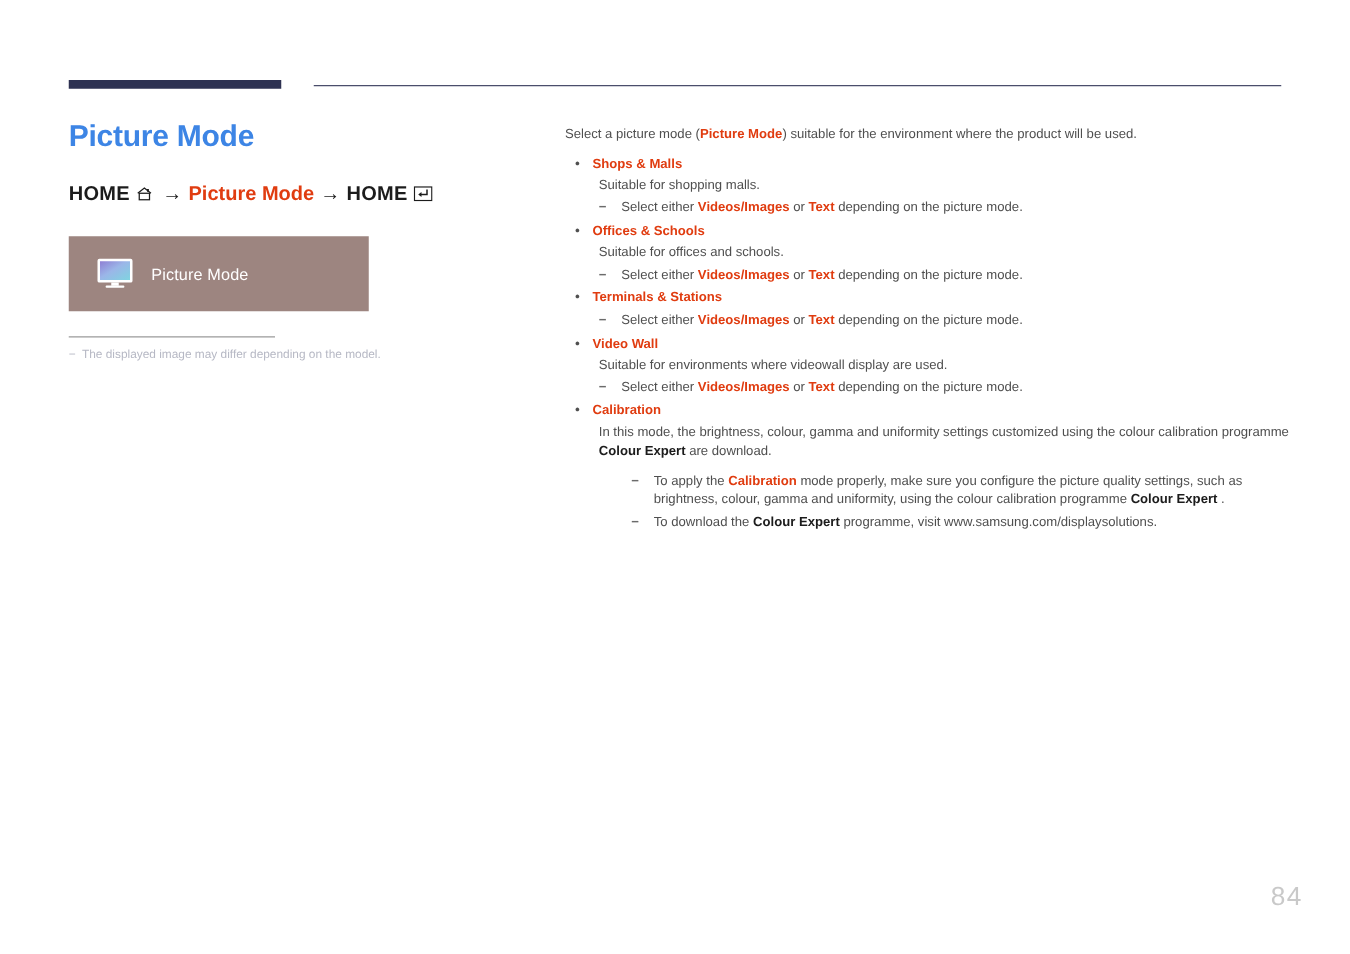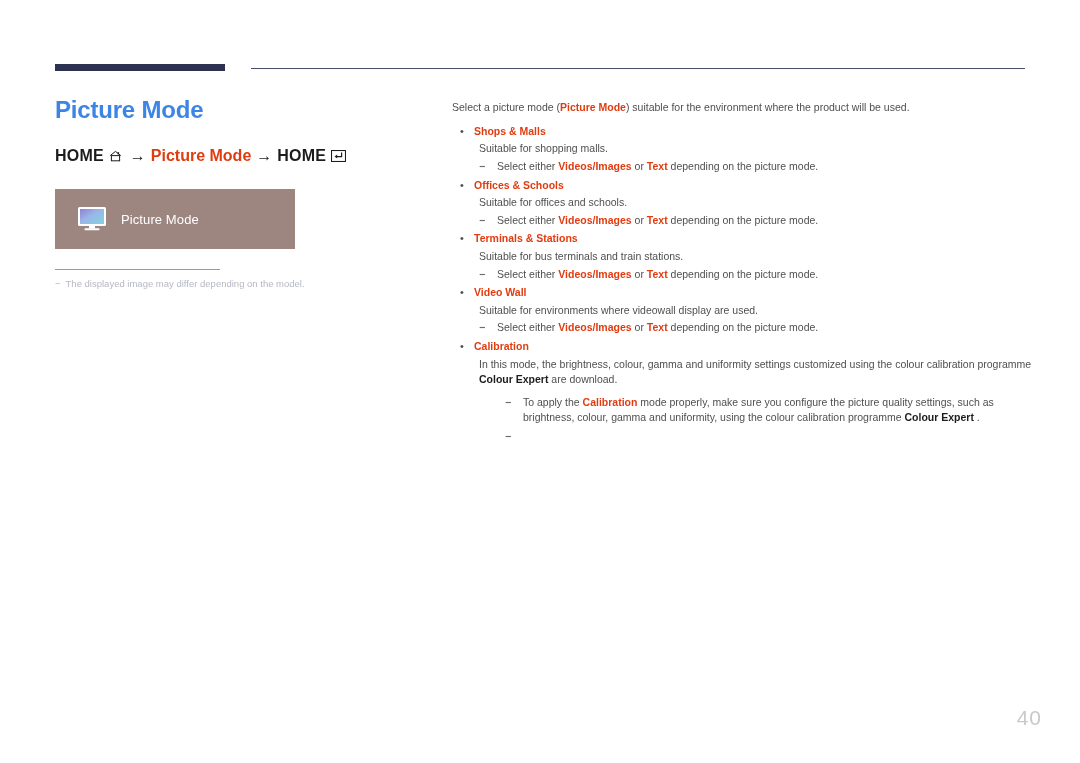--- a/index.html
+++ b/index.html
@@ -300,21 +300,20 @@
       <span class="sub-dash">−</span>
       <span class="sub-text"><span>Select either </span><span class="b-red">Videos/Images</span><span> or </span><span class="b-red">Text</span><span> depending on the picture mode.</span></span>
     </div>
   </div>
 
   <div class="mode-block">
     <div class="bullet-row">
       <span class="bullet-dot">•</span>
       <span class="bullet-title">Terminals &amp; Stations</span>
     </div>
-    <div class="desc-row">Suitable for bus terminals and train stations.</div>
     <div class="sub-row">
       <span class="sub-dash">−</span>
       <span class="sub-text"><span>Select either </span><span class="b-red">Videos/Images</span><span> or </span><span class="b-red">Text</span><span> depending on the picture mode.</span></span>
     </div>
   </div>
 
   <div class="mode-block">
     <div class="bullet-row">
       <span class="bullet-dot">•</span>
       <span class="bullet-title">Video Wall</span>
@@ -333,18 +332,19 @@
     </div>
     <div class="cal-desc"><span>In this mode, the brightness, colour, gamma and uniformity settings customized using the colour calibration programme </span><span class="b-blk">Colour Expert</span><span> are download.</span></div>
 
     <div class="sub-row deep">
       <span class="sub-dash">−</span>
       <span class="sub-text"><span>To apply the </span><span class="b-red">Calibration</span><span> mode properly, make sure you configure the picture quality settings, such as brightness, colour, gamma and uniformity, using the colour calibration programme </span><span class="b-blk">Colour Expert</span><span> .</span></span>
     </div>
 
     <div class="sub-row deep">
       <span class="sub-dash">−</span>
+      <span class="sub-text"><span>To download the </span><span class="b-blk">Colour Expert</span><span> programme, visit www.samsung.com/displaysolutions.</span></span>
     </div>
   </div>
 
 </div>
 
-<div class="page-number">40</div>
+<div class="page-number">84</div>
 
 </body></html>

